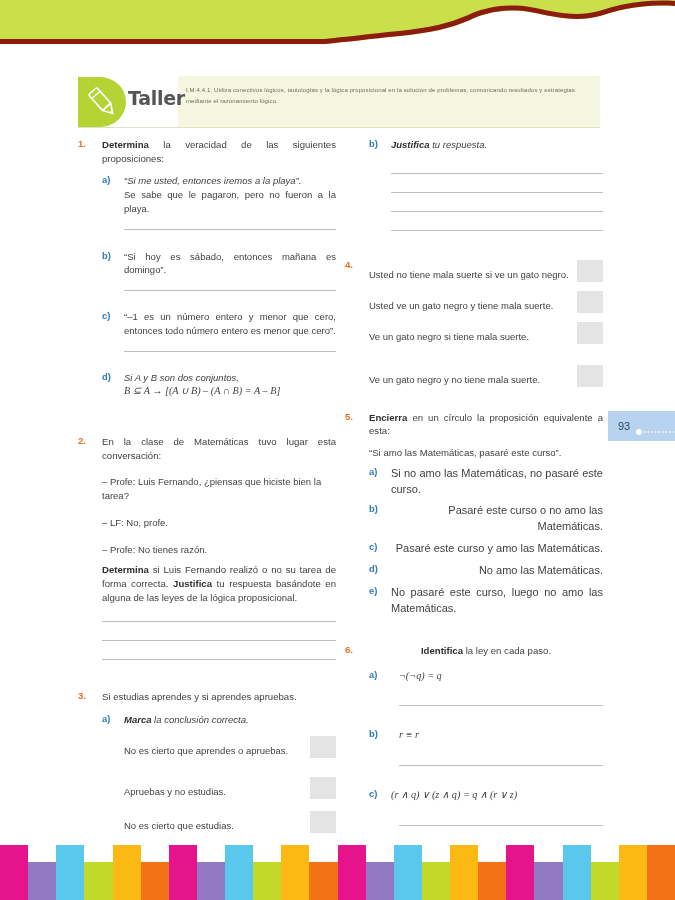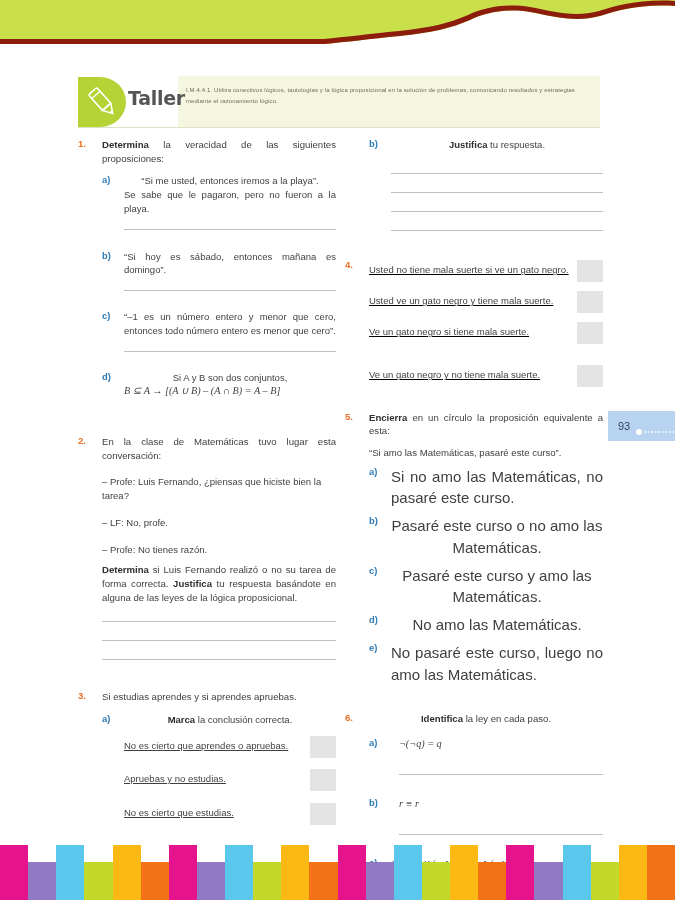--- a/index.html
+++ b/index.html
@@ -59,42 +59,42 @@
   .ex-lead b { font-weight: bold; color: #2f2f2f; }
 
   
   .sub { position: relative; margin-top: 9px; }
   .sub-let {
     position: absolute; left: 0; top: 0; width: 18px;
     color: #2d7ab5; font-weight: bold; font-size: 9.4px;
   }
   .sub-body { margin-left: 22px; font-size: 9.5px; line-height: 1.45; color: #3f3f3f; text-align: justify; }
   .sub-body b { font-weight: bold; color: #2f2f2f; }
-  .sub-body.nojust { text-align: center; }
+  .sub-body.nojust { text-align: left; font-style: italic; }
 
   
   .rule { height: 1px; background: #bfbfbf; margin: 13px 0 0 0; }
 
   
-  .chk-row { display: flex; align-items: center; gap: 8px; margin-top: 8px; text-decoration: underline; }
+  .chk-row { display: flex; align-items: flex-end; gap: 8px; margin-top: 8px; }
   .chk-text { flex: 1; font-size: 9.5px; line-height: 1.45; color: #3f3f3f; text-align: justify; }
   .chk-text.nojust { text-align: left; }
   .chk-box { flex: 0 0 26px; width: 26px; height: 22px; background: #e4e4e4; margin-top: 1px; }
 
   
   .conv { font-size: 9.5px; line-height: 1.45; color: #3f3f3f; margin-top: 13px; }
 
   
   .math { font-family: "Liberation Serif", serif; font-style: italic; font-size: 10.2px; color: #3f3f3f; }
 
   
   .opt { position: relative; margin-top: 6px; }
   .opt-let { position: absolute; left: 0; top: 0; width: 18px; color: #2d7ab5; font-weight: bold; font-size: 9.4px; }
-  .opt-body { margin-left: 22px; font-size: 15px; line-height: 1.45; color: #3f3f3f; text-align: justify; }
-  .opt-body.nojust { text-align: center; }
+  .opt-body { margin-left: 22px; font-size: 11px; line-height: 1.45; color: #3f3f3f; text-align: justify; }
+  .opt-body.nojust { text-align: right; }
 
   
   .pagebadge {
     position: absolute; left: 608px; top: 411px; width: 67px; height: 30px;
     background: #b7d3ef; display: flex; align-items: center; gap: 5px;
     padding-left: 10px;
   }
   .pagebadge .num { font-size: 11px; color: #33475c; font-weight: normal; }
   .pagebadge .dots { flex: 1; height: 8px; position: relative; }
 
@@ -212,21 +212,21 @@
           <div class="sub-let">a)</div>
           <div class="sub-body nojust">
             <b>Marca</b><span> la conclusión correcta.</span>
           </div>
 
           <div class="sub-body" style="margin-top:2px">
             <div class="chk-row">
               <div class="chk-text nojust">No es cierto que aprendes o apruebas.</div>
               <div class="chk-box"></div>
             </div>
-            <div class="chk-row" style="margin-top:10px">
+            <div class="chk-row" style="margin-top:18px">
               <div class="chk-text nojust">Apruebas y no estudias.</div>
               <div class="chk-box"></div>
             </div>
             <div class="chk-row" style="margin-top:11px">
               <div class="chk-text nojust">No es cierto que estudias.</div>
               <div class="chk-box"></div>
             </div>
           </div>
         </div>
       </div>

